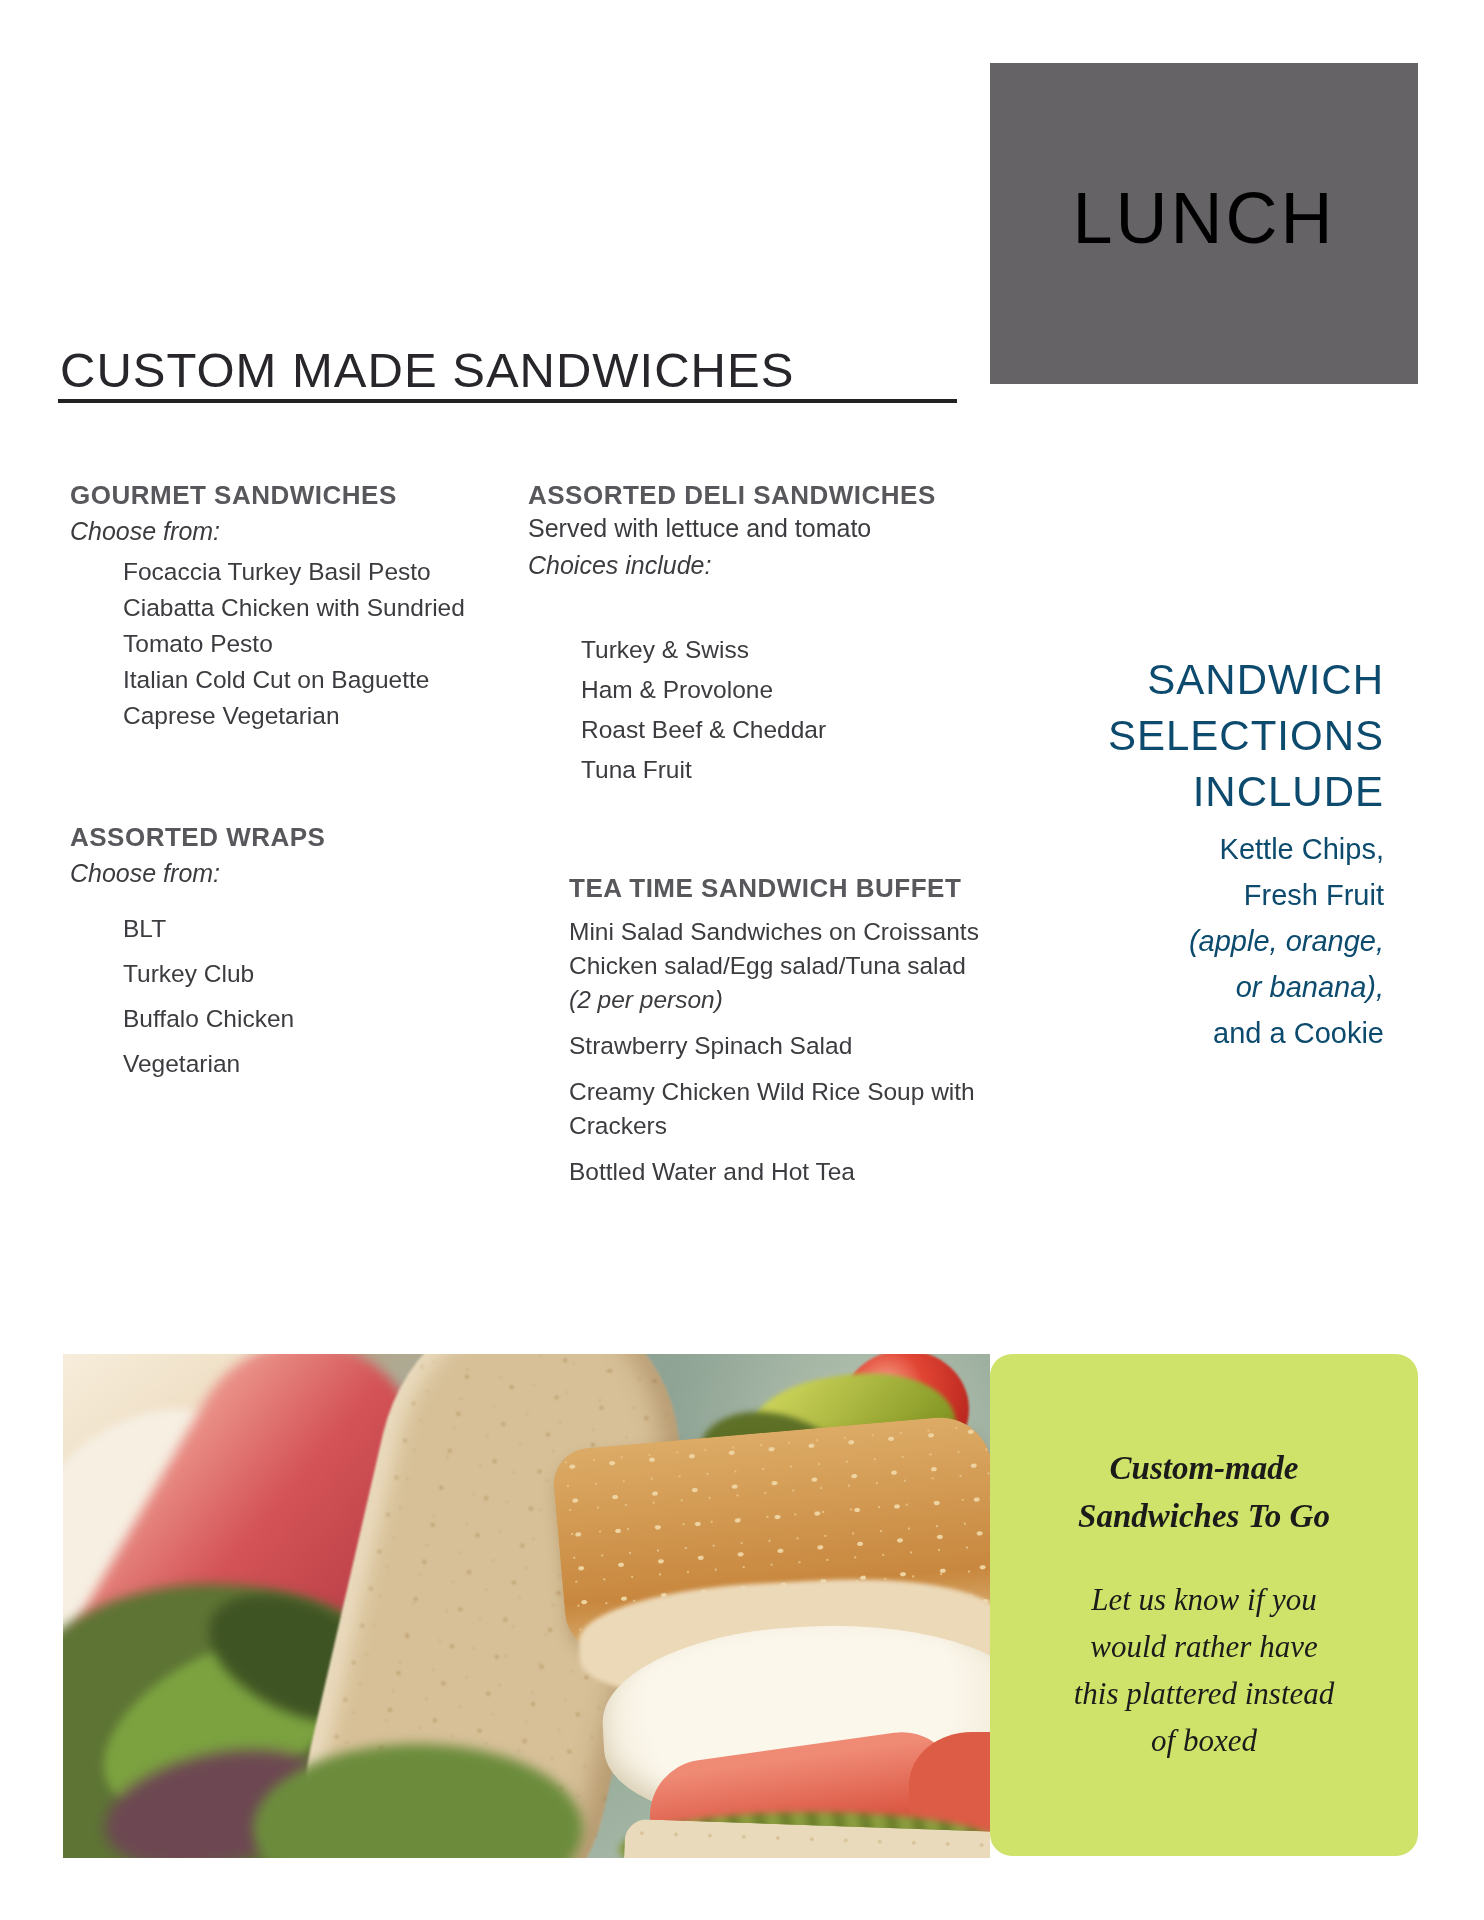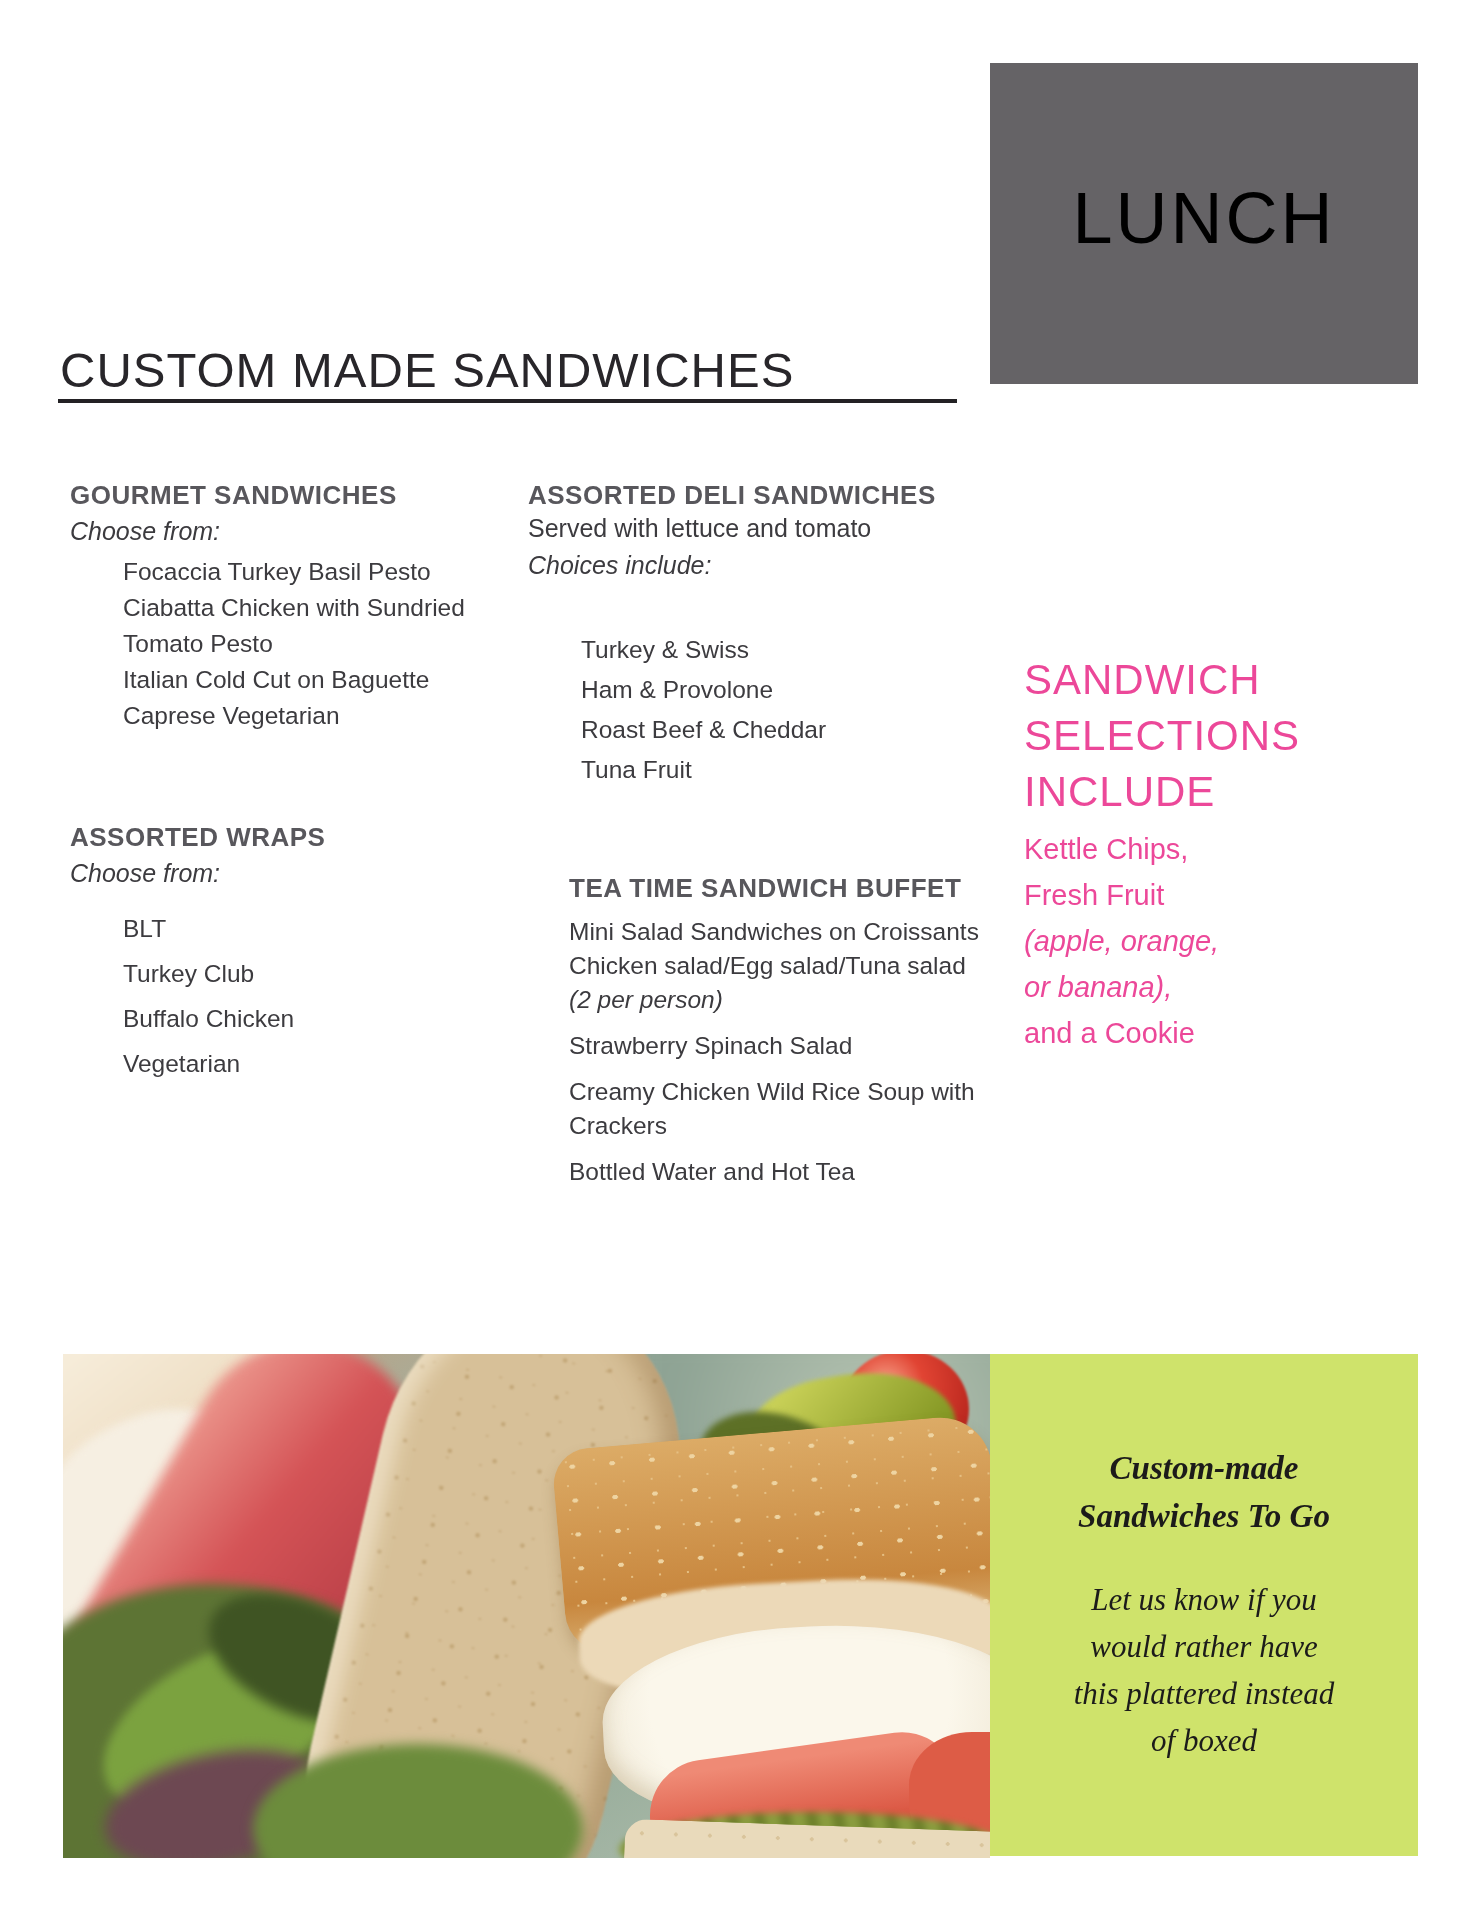--- a/index.html
+++ b/index.html
@@ -31,21 +31,21 @@
   .tea-item{margin-bottom:12px;}
   .tea-item .line{line-height:34px;}
   .tea-item .note{font-style:italic;line-height:34px;}
 
   .gourmet{left:70px;top:480px;}
   .wraps{left:70px;top:822px;}
   .deli{left:528px;top:480px;}
   .tea{left:528px;top:873px;margin-left:41px;}
 
   
-  .panel{position:absolute;left:1024px;top:652px;width:360px;text-align:left;color:#ec4899;}
+  .panel{position:absolute;left:1024px;top:652px;width:360px;text-align:right;color:#0c4a6e;}
   .panel .big{font-size:42px;font-weight:300;line-height:56px;letter-spacing:1px;}
   .panel .small-lines{margin-top:6px;font-size:29px;line-height:46px;}
   .panel .it{font-style:italic;}
 
   
   .photo{position:absolute;left:63px;top:1354px;width:927px;height:504px;overflow:hidden;
          background:linear-gradient(150deg,#c9baa0 0%,#b4a68c 16%,#9eb3a4 32%,#c6cfc3 48%,#93a997 64%,#bac6b6 100%);}
   .photo div{position:absolute;}
   .ph-bg-blur{left:560px;top:-30px;width:420px;height:260px;background:radial-gradient(circle at 60% 40%,#b9c6b4 0%,#8ea394 70%);filter:blur(16px);}
   .ph-bread-topleft{left:-50px;top:-70px;width:320px;height:270px;transform:rotate(-18deg);border-radius:46px;
@@ -90,21 +90,21 @@
          background:linear-gradient(180deg,#ef8a75 10%,#d8503c 80%);}
   .ph-tomato-r2{left:846px;top:378px;width:150px;height:125px;border-radius:42%;background:#dd5c46;}
   .ph-frisee{left:556px;top:458px;width:390px;height:75px;border-radius:50%;
          background:repeating-linear-gradient(80deg,#8a9c3e 0 14px,#6f812c 14px 26px);filter:blur(3px);}
   .ph-focaccia-bottom{left:560px;top:472px;width:420px;height:130px;transform:rotate(2deg);border-radius:22px;
          background-color:#e9dabb;
          background-image:radial-gradient(#d9c49b 8%, rgba(0,0,0,0) 9%);background-size:34px 28px;}
 
   
   .callout{position:absolute;left:990px;top:1354px;width:428px;height:502px;background:#cfe36b;
-           font-family:"Liberation Serif", serif;color:#1c1b1a;text-align:center;box-sizing:border-box;padding-top:90px;}
+           font-family:"Liberation Serif", serif;color:#1c1b1a;text-align:center;box-sizing:border-box;padding-top:90px;border-radius:22px;}
   .callout .c-title .line{font-size:33px;font-weight:bold;font-style:italic;line-height:48px;}
   .callout .c-body{margin-top:36px;}
   .callout .c-body .line{font-size:31px;font-style:italic;line-height:47px;}
 </style>
 </head>
 <body>
 
 <div class="page">
 
   <div class="banner">

